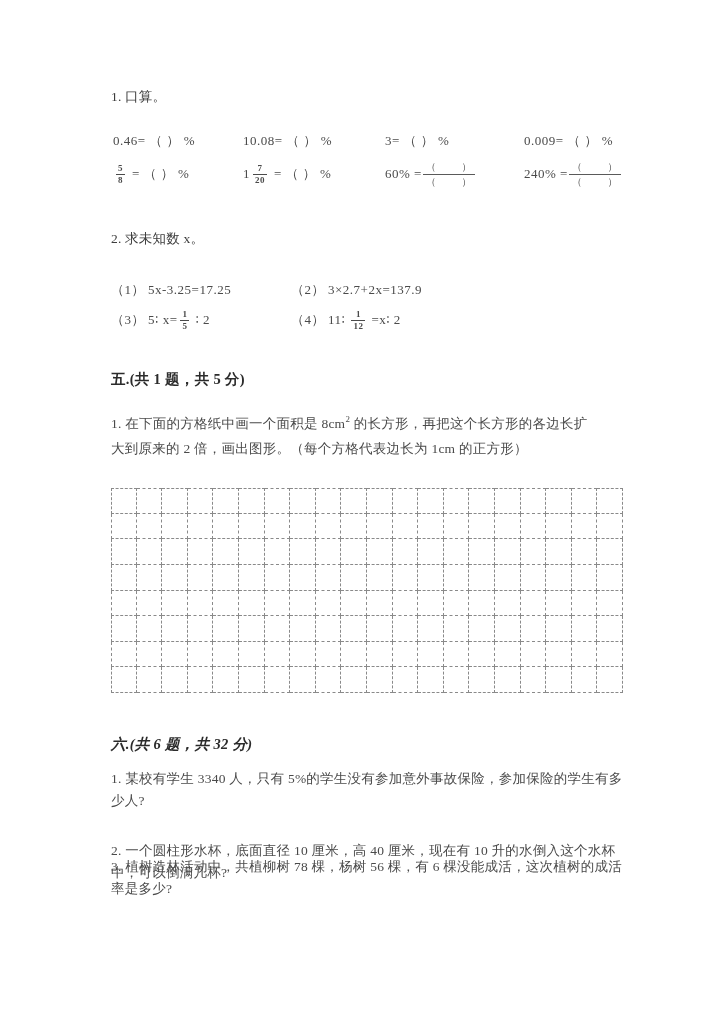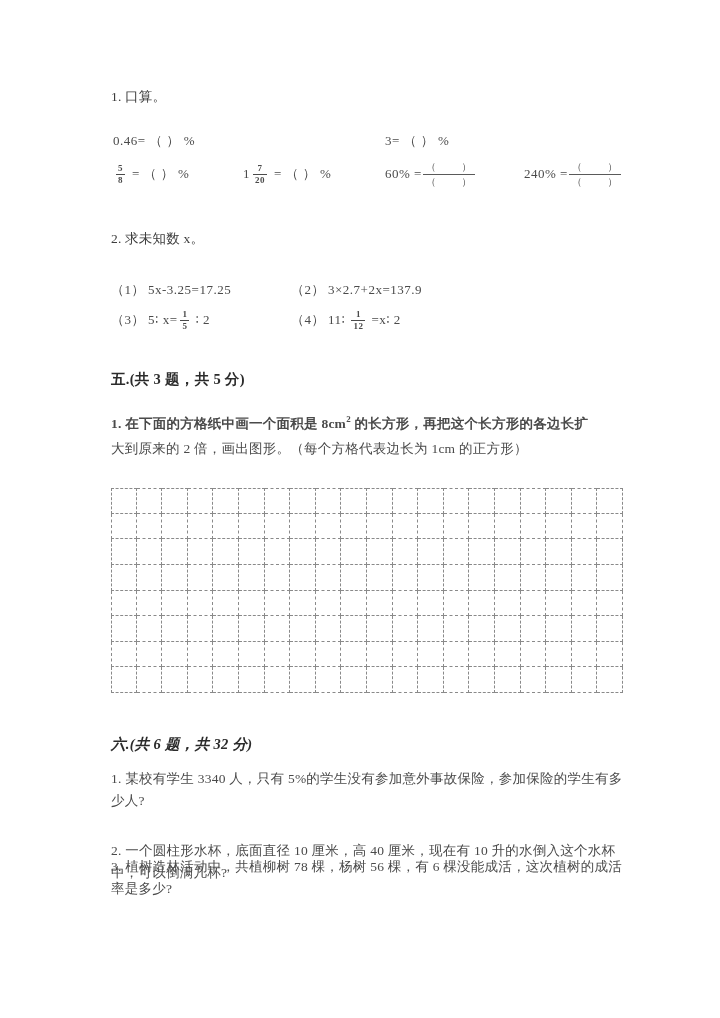--- a/index.html
+++ b/index.html
@@ -131,21 +131,23 @@
 </style>
 </head>
 <body>
 
 <div class="page">
 
   <div class="abs q-head" style="left:111px; top:88px;">1. 口算。</div>
 
   <div class="calc-row" style="top:124px;font-family:Liberation Serif, serif;">
     <div class="calc-cell" style="left:113px;">0.46= （      ） %</div>
+    <div class="calc-cell" style="left:243px;">10.08= （      ） %</div>
     <div class="calc-cell" style="left:385px;">3= （      ） %</div>
+    <div class="calc-cell" style="left:524px;">0.009= （      ） %</div>
   </div>
 
   <div class="calc-row" style="top:157px;">
 
     <div class="calc-cell" style="left:113px;">
       <span class="mixed">
         <span></span>
         <span class="frac">
           <span class="num">5</span>
           <span class="den">8</span>
@@ -219,23 +221,23 @@
   <div class="calc-cell" style="left:291px; top:303px;">
     <span>（4）</span>
     <span style="margin-left:3px">11∶</span>
     <span class="frac" style="margin-left:6px">
       <span class="num">1</span>
       <span class="den">12</span>
     </span>
     <span style="margin-left:3px">=x∶ 2</span>
   </div>
 
-  <div class="abs sec-head" style="left:111px; top:370px;">五.(共 3 题，共 5 分)</div>
-
-  <div class="abs body-text" style="left:111px; top:404px; width:520px;font-weight:bold;">
+  <div class="abs sec-head" style="left:111px; top:370px;">五.(共 1 题，共 5 分)</div>
+
+  <div class="abs body-text" style="left:111px; top:404px; width:520px;">
     <span>1. 在下面的方格纸中画一个面积是 8cm</span><span class="sup">2</span><span> 的长方形，再把这个长方形的各边长扩</span>
   </div>
 
   <div class="abs body-text" style="left:111px; top:434px; width:520px;">大到原来的 2 倍，画出图形。（每个方格代表边长为 1cm 的正方形）</div>
 
   <div class="grid-wrap" style="left:111px; top:488px; width:512px; height:205px;">
     <div class="grid-paper" id="grid-paper" style="grid-template-columns: repeat(20, 1fr); grid-template-rows: repeat(8, 1fr);">
         <div class="gcell first-col first-row" style="border-color: rgb(138, 138, 138);"></div>
         <div class="gcell first-row" style="border-right-color: rgb(138, 138, 138); border-bottom-color: rgb(138, 138, 138); border-top-color: rgb(138, 138, 138);"></div>
         <div class="gcell first-row" style="border-right-color: rgb(138, 138, 138); border-bottom-color: rgb(138, 138, 138); border-top-color: rgb(138, 138, 138);"></div>

